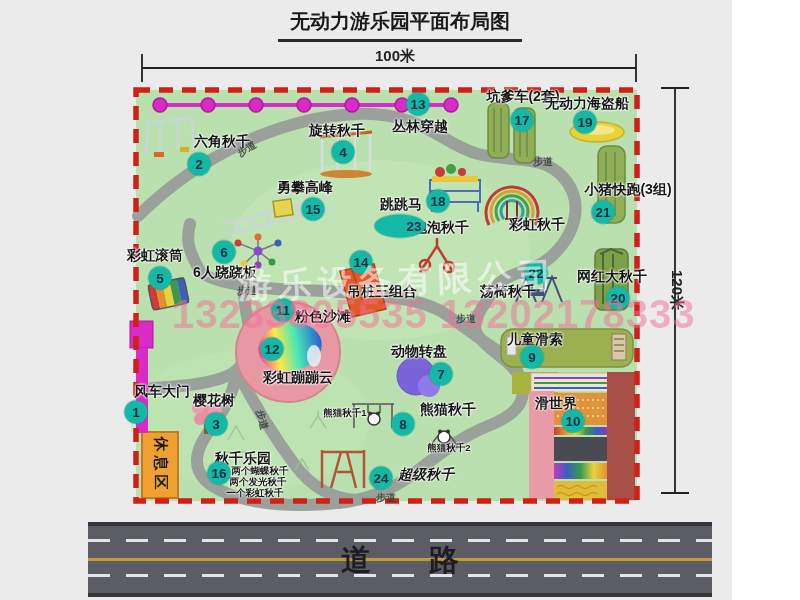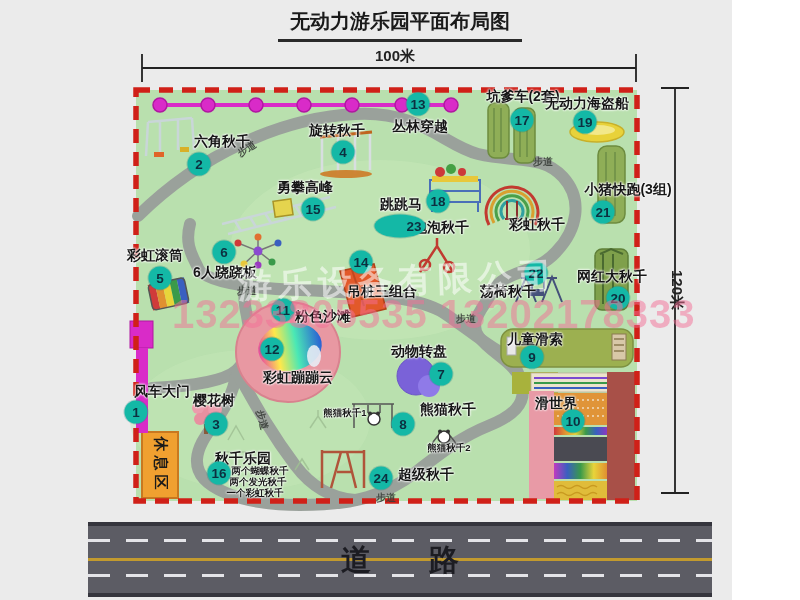--- a/index.html
+++ b/index.html
@@ -314,21 +314,21 @@
       <div class="lbl" style="left: 587px; top: 104px;">无动力海盗船</div>
       <div class="bdg" style="left: 585px; top: 122px;">19</div>
       <div class="lbl" style="left: 612px; top: 277px; font-family: Liberation Serif, serif;">网红大秋千</div>
       <div class="bdg" style="left: 618px; top: 298px;">20</div>
       <div class="lbl" style="left: 628px; top: 190px;">小猪快跑(3组)</div>
       <div class="bdg" style="left: 603px; top: 212px;">21</div>
       <div class="lbl" style="left: 508px; top: 292px;">荡椅秋千</div>
       <div class="bdg" style="left: 536px; top: 273px;">22</div>
       <div class="lbl" style="left: 441px; top: 228px;">泡泡秋千</div>
       <div class="bdg" style="left: 400px; top: 226px; padding-left: 28px;">23</div>
-      <div class="lbl" style="left: 426px; top: 475px;">超级秋千</div>
+      <div class="lbl" style="left: 426px; top: 475px; font-style: italic;">超级秋千</div>
       <div class="bdg" style="left: 381px; top: 478px;">24</div>
       <div class="lbl" style="left: 537px; top: 225px;">彩虹秋千</div>
       <div class="lbl sub" style="left: 345px; top: 413px;">熊猫秋千1</div>
       <div class="lbl sub" style="left: 449px; top: 448px;">熊猫秋千2</div>
       <div class="lbl sub" style="left: 260px; top: 471px;">两个蝴蝶秋千</div>
       <div class="lbl sub" style="left: 258px; top: 482px;">两个发光秋千</div>
       <div class="lbl sub" style="left: 255px; top: 493px;">一个彩虹秋千</div>
       <div class="pl" style="transform: translate(-50%, -50%) rotate(-32deg); left: 247px; top: 149px;">步道</div>
       <div class="pl" style="transform: translate(-50%, -50%) rotate(0deg); left: 543px; top: 162px;">步道</div>
       <div class="pl" style="transform: translate(-50%, -50%) rotate(0deg); left: 247px; top: 291px;">步道</div>

